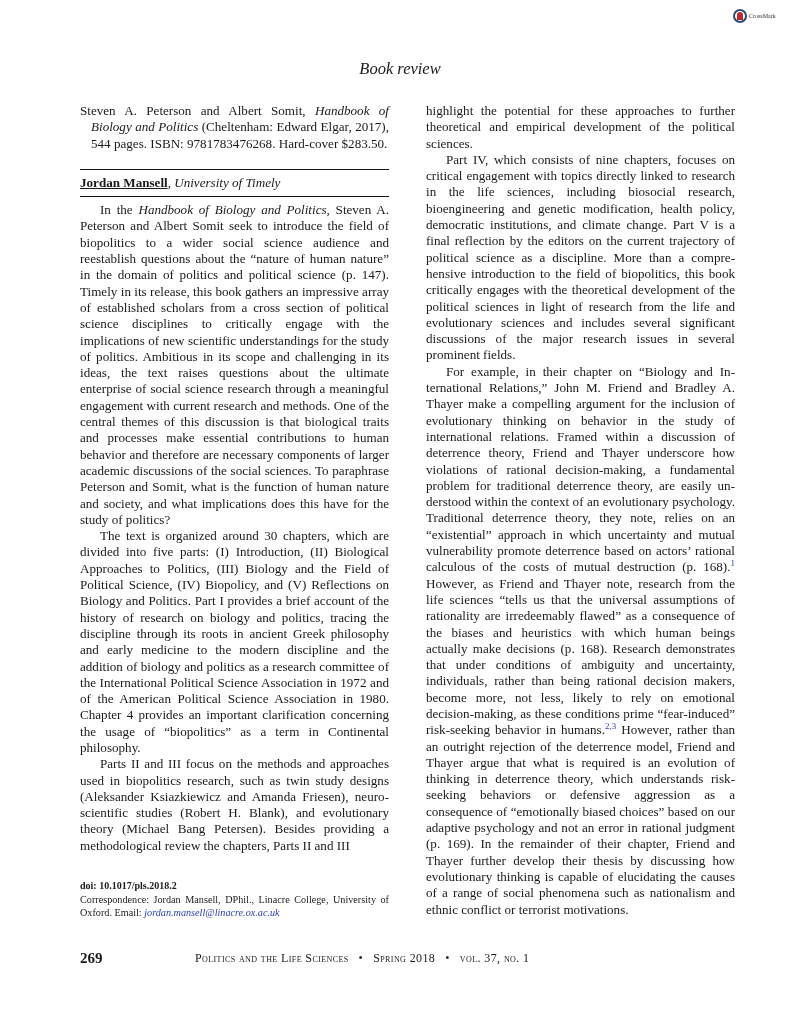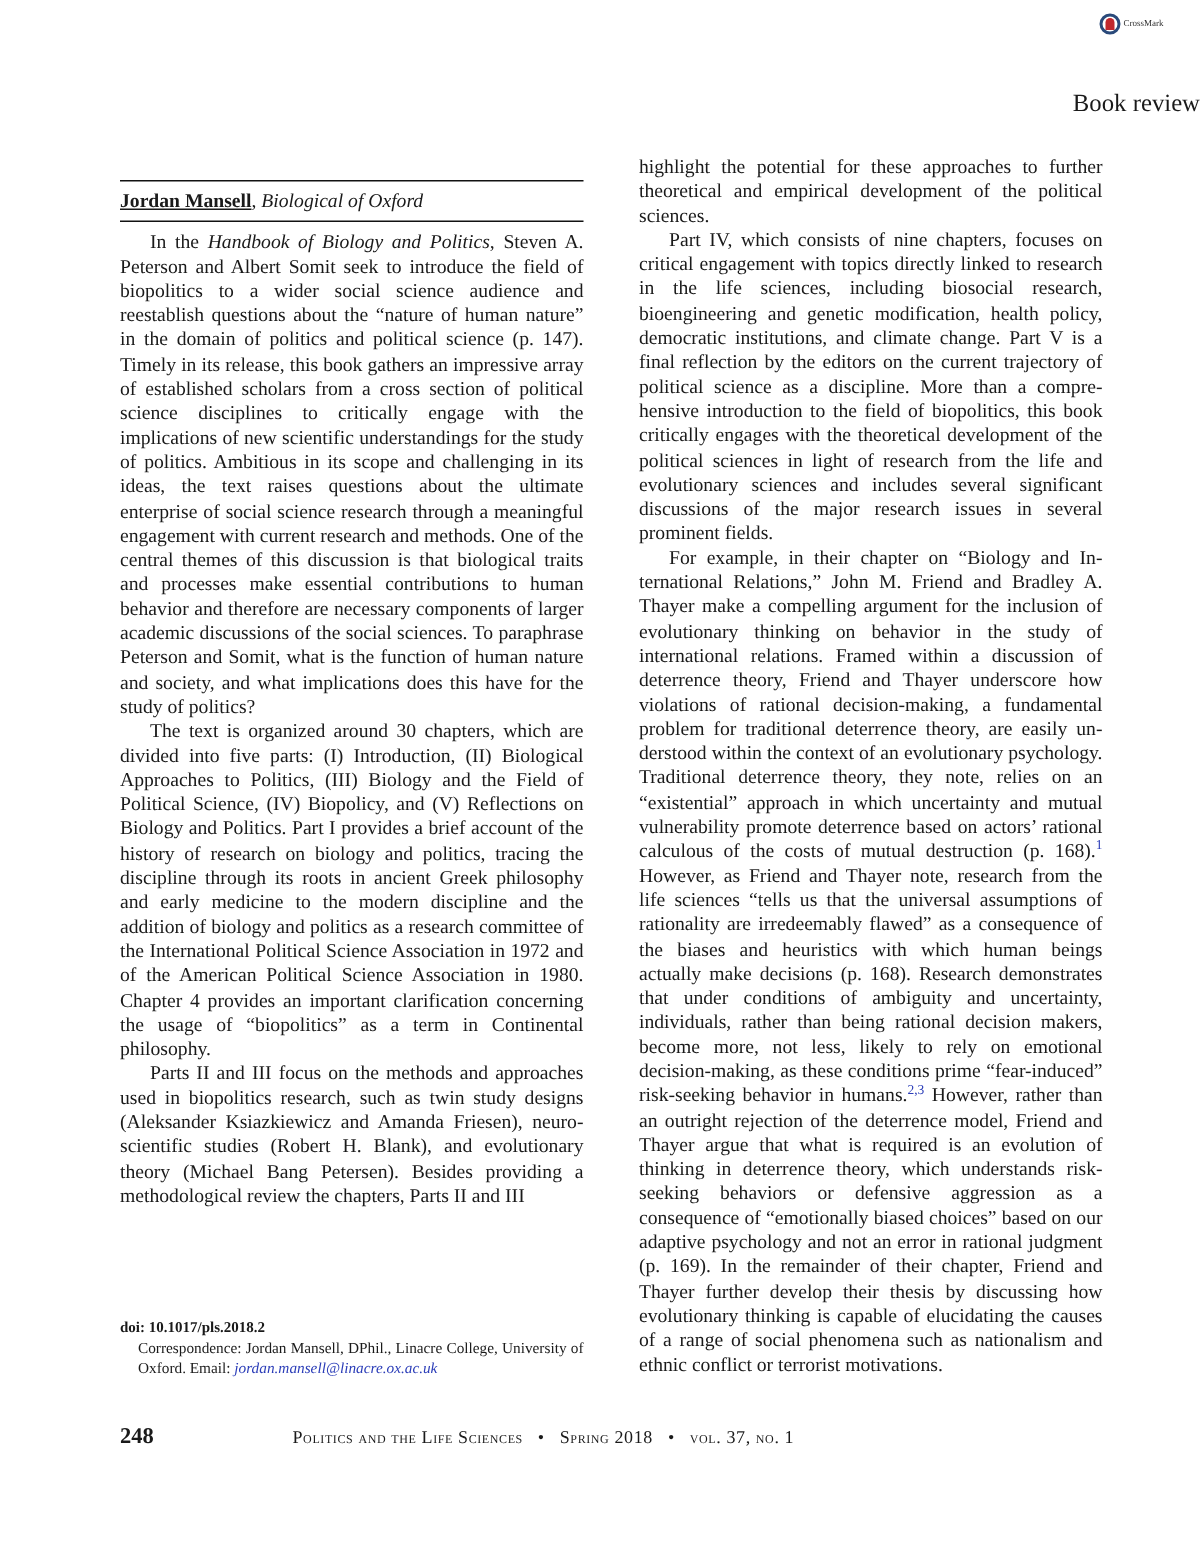--- a/index.html
+++ b/index.html
@@ -3,71 +3,72 @@
 <meta charset="utf-8">
 <style>
   html, body { margin: 0; padding: 0; background: #ffffff; }
   body { width: 800px; height: 1036px; position: relative; overflow: hidden;
          font-family: "Liberation Serif", "DejaVu Serif", serif; color: #1a1a1a; }
   .crossmark { position: absolute; left: 733px; top: 9px; display: flex; align-items: center; gap: 2px; }
   .cm-icon { width: 14px; height: 14px; border-radius: 50%; border: 2px solid #2a4a7a; box-sizing: border-box;
              display: flex; align-items: center; justify-content: center; background: #fff; }
   .cm-icon::after { content: ""; width: 6px; height: 8px; background: #c0282d; border-radius: 3px 3px 0 0; }
   .cm-label { font-size: 6px; color: #333; font-family: "Liberation Serif", serif; }
-  .running-head { position: absolute; top: 59px; left: 0; width: 800px; text-align: right;
-                  font-size: 16.5px; }
+  .running-head { position: absolute; top: 59px; left: 0; width: 800px; text-align: center;
+                  font-style: italic; font-size: 16.5px; }
   .col { position: absolute; top: 103px; width: 309px; font-size: 13.1px; line-height: 16.3px;
          text-align: justify; hyphens: manual; }
   .col-left { left: 80px; }
   .col-right { left: 426px; }
   .citation { padding-left: 11px; text-indent: -11px; margin: 0; }
   .byline-rule { border: none; border-top: 1px solid #111; margin: 0; }
   .byline { margin: 0; padding: 5px 0 5px 0; font-size: 13.1px; line-height: 16.3px; }
   .byline b { font-weight: bold; text-decoration: underline; }
   p.body { margin: 0; text-indent: 20px; }
   p.noindent { text-indent: 0; }
   sup { font-size: 9px; line-height: 0; color: #2b3db8; vertical-align: 5px; }
   .footnote-block { position: absolute; left: 80px; top: 878px; width: 309px; }
   .doi { font-weight: bold; font-size: 10px; line-height: 16px; }
-  .corr { font-size: 10.2px; line-height: 12.5px; text-align: justify; margin-left: 12px; }
+  .corr { font-size: 10.2px; line-height: 12.5px; text-align: justify; }
   .email { color: #2b3db8; font-style: italic; }
   .footer { position: absolute; top: 950px; left: 80px; width: 640px; font-size: 14px; }
   .page-num { position: absolute; left: 0; top: 0; font-weight: bold; font-size: 15px; }
   .journal { position: absolute; left: 115px; top: 1px; font-variant: small-caps; letter-spacing: 0.4px; font-size: 12px; white-space: nowrap; }
   .journal .sep { margin: 0 10px; }
   i { font-style: italic; }
 </style>
 </head>
 <body>
 
 <div class="crossmark">
   <span class="cm-icon"></span>
   <span class="cm-label">CrossMark</span>
 </div>
 
 <div class="running-head">Book review</div>
 
 <div class="col col-left">
+  <p class="citation"><span>Steven A. Peterson and Albert Somit, </span><i>Handbook of Biology and Politics</i><span> (Cheltenham: Edward Elgar, 2017), 544 pages. ISBN: 9781783476268. Hard-cover $283.50.</span></p>
   <div style="height:17px"></div>
   <hr class="byline-rule">
-  <p class="byline"><b>Jordan Mansell</b>, <i>Biological of Oxford</i></p>
+  <p class="byline"><b>Jordan Mansell</b>, <i>University of Timely</i></p>
   <hr class="byline-rule">
   <div style="height:5px"></div>
   <p class="body"><span>In the </span><i>Handbook of Biology and Politics</i><span>, Steven A. Peterson and Albert Somit seek to introduce the field of biopolitics to a wider social science audience and reestablish questions about the “nature of human na­ture” in the domain of politics and political science (p. 147). Timely in its release, this book gathers an impressive array of established scholars from a cross section of political science disciplines to critically engage with the implications of new scientific understandings for the study of politics. Ambitious in its scope and chal­lenging in its ideas, the text raises questions about the ultimate enterprise of social science research through a meaningful engagement with current research and methods. One of the central themes of this discussion is that biological traits and processes make essential contributions to human behavior and therefore are nec­essary components of larger academic discussions of the social sciences. To paraphrase Peterson and Somit, what is the function of human nature and society, and what implications does this have for the study of politics?</span></p>
   <p class="body">The text is organized around 30 chapters, which are divided into five parts: (I) Introduction, (II) Biological Approaches to Politics, (III) Biology and the Field of Political Science, (IV) Biopolicy, and (V) Reflections on Biology and Politics. Part I provides a brief account of the history of research on biology and politics, tracing the discipline through its roots in ancient Greek phi­losophy and early medicine to the modern discipline and the addition of biology and politics as a research committee of the International Political Science Asso­ciation in 1972 and of the American Political Science Association in 1980. Chapter 4 provides an important clarification concerning the usage of “biopolitics” as a term in Continental philosophy.</p>
   <p class="body">Parts II and III focus on the methods and approaches used in biopolitics research, such as twin study designs (Aleksander Ksiazkiewicz and Amanda Friesen), neuro­scientific studies (Robert H. Blank), and evolutionary theory (Michael Bang Petersen). Besides providing a methodological review the chapters, Parts II and III</p>
 </div>
 
 <div class="col col-right">
   <p class="body noindent">highlight the potential for these approaches to further theoretical and empirical development of the political sciences.</p>
   <p class="body">Part IV, which consists of nine chapters, focuses on critical engagement with topics directly linked to re­search in the life sciences, including biosocial research, bioengineering and genetic modification, health policy, democratic institutions, and climate change. Part V is a final reflection by the editors on the current trajectory of political science as a discipline. More than a compre­hensive introduction to the field of biopolitics, this book critically engages with the theoretical development of the political sciences in light of research from the life and evolutionary sciences and includes several signifi­cant discussions of the major research issues in several prominent fields.</p>
   <p class="body"><span>For example, in their chapter on “Biology and In­ternational Relations,” John M. Friend and Bradley A. Thayer make a compelling argument for the inclusion of evolutionary thinking on behavior in the study of international relations. Framed within a discussion of deterrence theory, Friend and Thayer underscore how violations of rational decision-making, a fundamental problem for traditional deterrence theory, are easily un­derstood within the context of an evolutionary psy­chology. Traditional deterrence theory, they note, re­lies on an “existential” approach in which uncertainty and mutual vulnerability promote deterrence based on actors’ rational calculous of the costs of mutual de­struction (p. 168).</span><sup>1</sup><span> However, as Friend and Thayer note, research from the life sciences “tells us that the universal assumptions of rationality are irredeemably flawed” as a consequence of the biases and heuristics with which human beings actually make decisions (p. 168). Research demonstrates that under conditions of ambiguity and uncertainty, individuals, rather than be­ing rational decision makers, become more, not less, likely to rely on emotional decision-making, as these conditions prime “fear-induced” risk-seeking behavior in humans.</span><sup>2,3</sup><span> However, rather than an outright rejec­tion of the deterrence model, Friend and Thayer argue that what is required is an evolution of thinking in deter­rence theory, which understands risk-seeking behaviors or defensive aggression as a consequence of “emotion­ally biased choices” based on our adaptive psychol­ogy and not an error in rational judgment (p. 169). In the remainder of their chapter, Friend and Thayer fur­ther develop their thesis by discussing how evolutionary thinking is capable of elucidating the causes of a range of social phenomena such as nationalism and ethnic conflict or terrorist motivations.</span></p>
 </div>
 
 <div class="footnote-block">
   <div class="doi">doi: 10.1017/pls.2018.2</div>
   <div class="corr"><span>Correspondence: Jordan Mansell, DPhil., Linacre College, University of Oxford. Email: </span><span class="email">jordan.mansell@linacre.ox.ac.uk</span></div>
 </div>
 
 <div class="footer">
-  <span class="page-num">248</span>
+  <span class="page-num">269</span>
   <span class="journal"><span>Politics and the Life Sciences</span><span class="sep">•</span><span>Spring 2018</span><span class="sep">•</span><span>vol. 37, no. 1</span></span>
 </div>
 
 </body></html>

